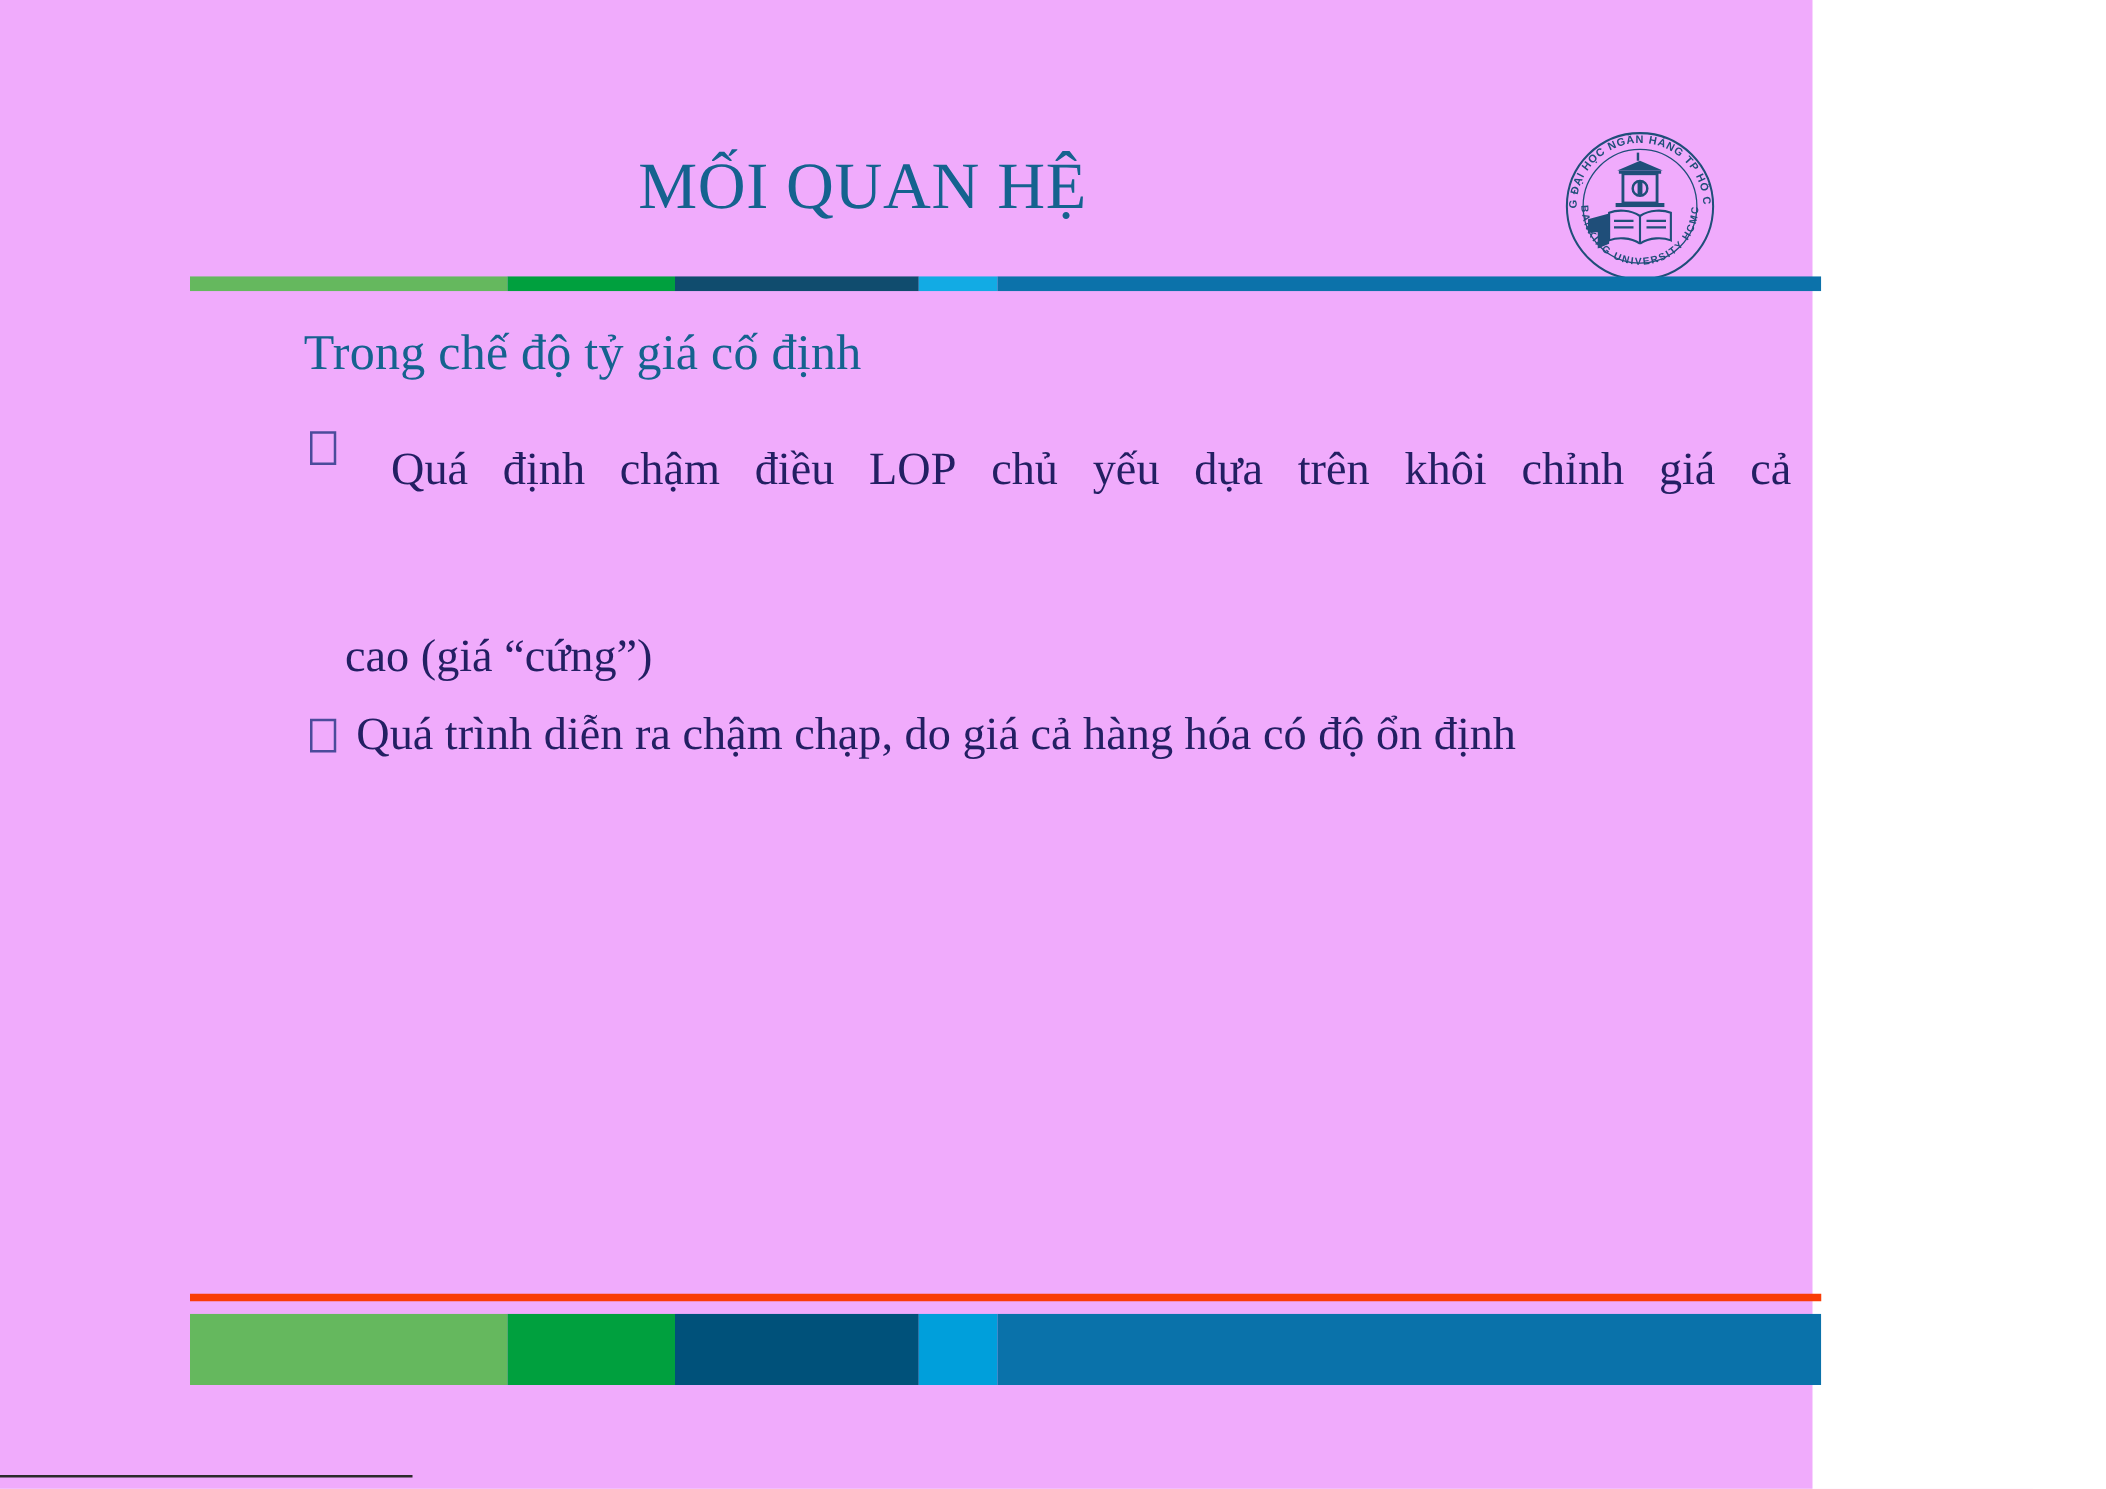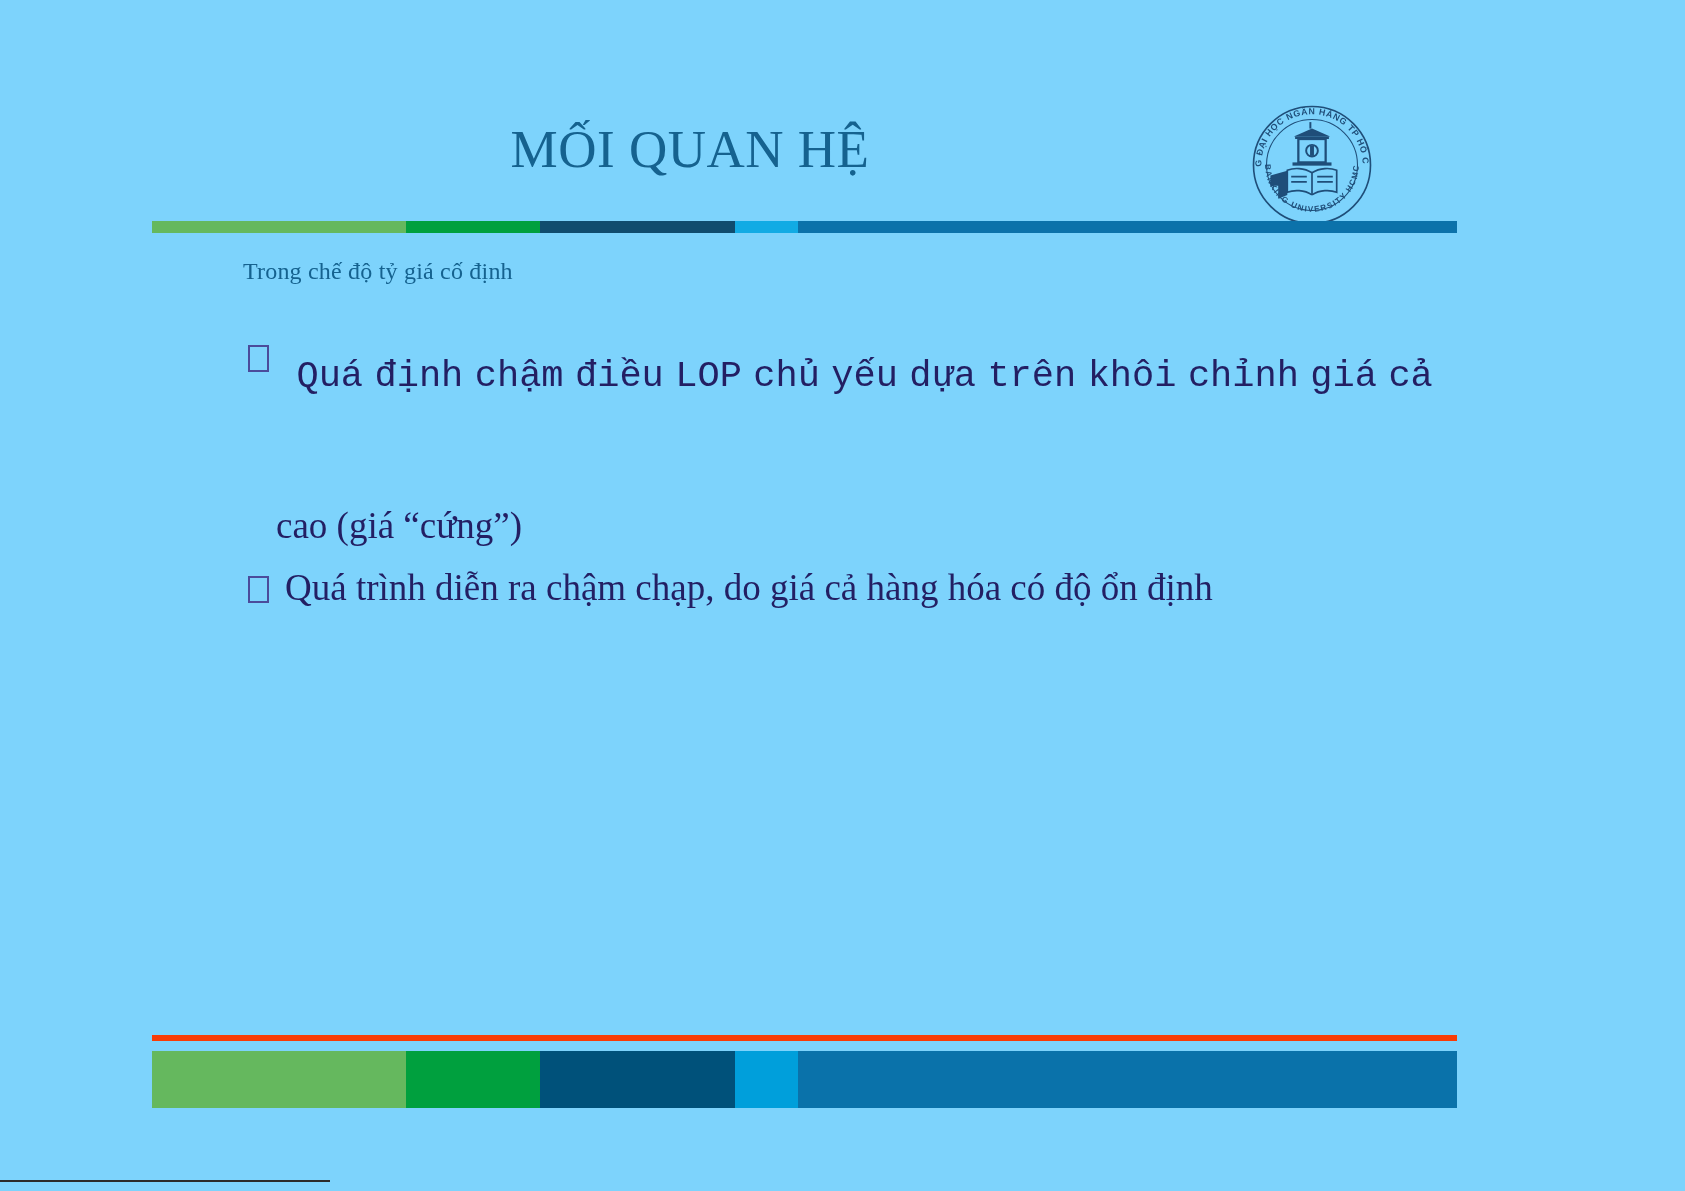--- a/index.html
+++ b/index.html
@@ -11,23 +11,23 @@
     width: 1685px;
     height: 1191px;
     font-family: "Liberation Serif", "DejaVu Serif", serif;
     overflow: hidden;
     position: relative;
   }
 
   .slide {
     position: absolute;
     left: 0; top: 0;
-    width: 1685px;
+    width: 1450px;
     height: 1191px;
-    background: #7dd3fc;
+    background: #f0abfc;
   }
 
   
   .slide-title {
     position: absolute;
     left: 160px;
     top: 122px;
     width: 1060px;
     text-align: center;
     font-family: "Liberation Serif", "DejaVu Serif", serif;
@@ -66,21 +66,21 @@
   .body-area {
     position: absolute;
     left: 0;
     top: 258px;
     width: 1685px;
   }
   .subtitle {
     position: absolute;
     left: 243px;
     top: 0px;
-    font-size: 24px;
+    font-size: 40px;
     color: #15628F;
     white-space: nowrap;
     letter-spacing: 0.2px;
   }
 
   .bullet-block {
     position: absolute;
     left: 248px;
     width: 1185px;
     color: #231F63;
@@ -183,21 +183,21 @@
     <div class="bar-seg" style="background: rgb(0, 160, 62); width: 10.2%;"></div>
     <div class="bar-seg" style="background: rgb(16, 76, 110); width: 15%;"></div>
     <div class="bar-seg" style="background: rgb(18, 171, 228); width: 4.8%;"></div>
     <div class="bar-seg" style="background: rgb(12, 114, 170); width: 50.5%;"></div>
   </div>
 
   <div class="body-area">
 
     <div class="subtitle" style="color: rgb(21, 98, 143);">Trong chế độ tỷ giá cố định</div>
 
-    <div class="bullet-block bullet-1" style="color: rgb(35, 31, 99); font-family: Liberation Mono, monospace;">
+    <div class="bullet-block bullet-1" style="color: rgb(35, 31, 99);">
       <div class="bullet-line justified">
         <span class="bullet-marker" style="border-color: rgb(75, 75, 155);"></span>
         <span>Quá</span>
         <span>định</span>
         <span>chậm</span>
         <span>điều</span>
         <span>LOP</span>
         <span>chủ</span>
         <span>yếu</span>
         <span>dựa</span>

